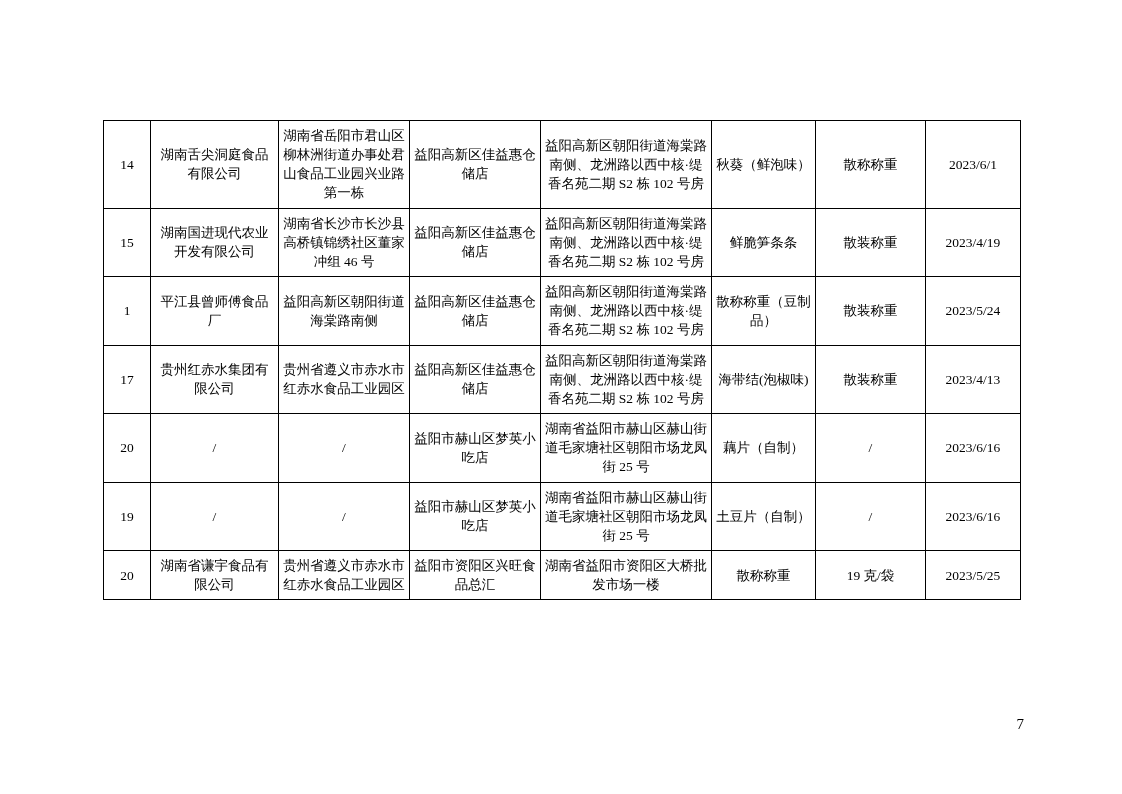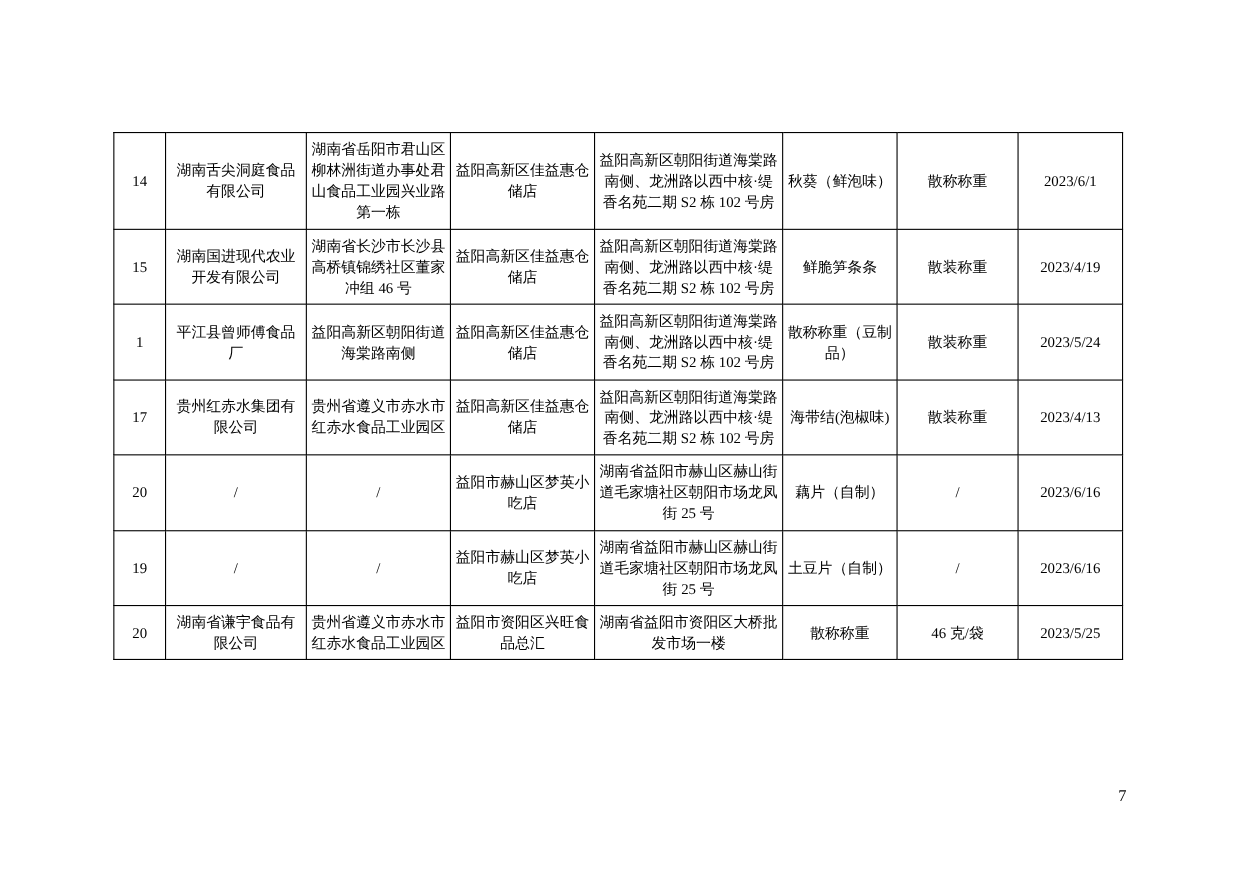--- a/index.html
+++ b/index.html
@@ -135,20 +135,20 @@
         <td>/</td>
         <td>2023/6/16</td>
       </tr>
       <tr>
         <td>20</td>
         <td>湖南省谦宇食品有限公司</td>
         <td>贵州省遵义市赤水市红赤水食品工业园区</td>
         <td>益阳市资阳区兴旺食品总汇</td>
         <td>湖南省益阳市资阳区大桥批发市场一楼</td>
         <td>散称称重</td>
-        <td>46 克/袋</td>
+        <td>19 克/袋</td>
         <td>2023/5/25</td>
       </tr>
     </tbody>
   </table>
 
   <div class="page-number">7</div>
 </div>
 
 </body></html>

